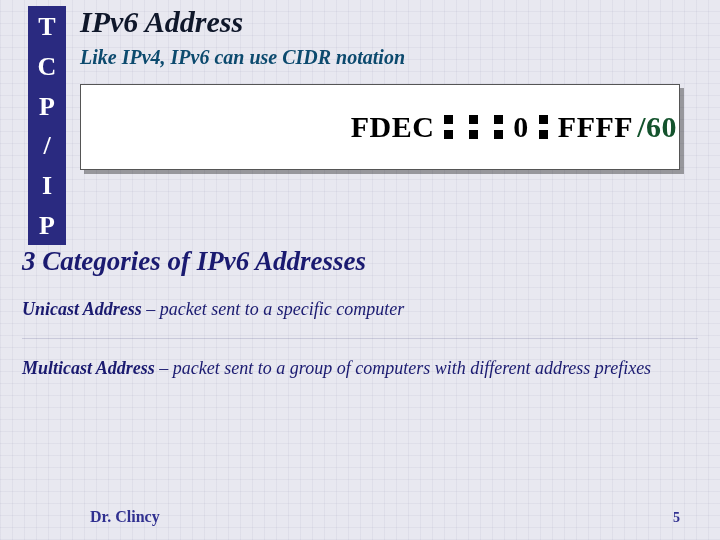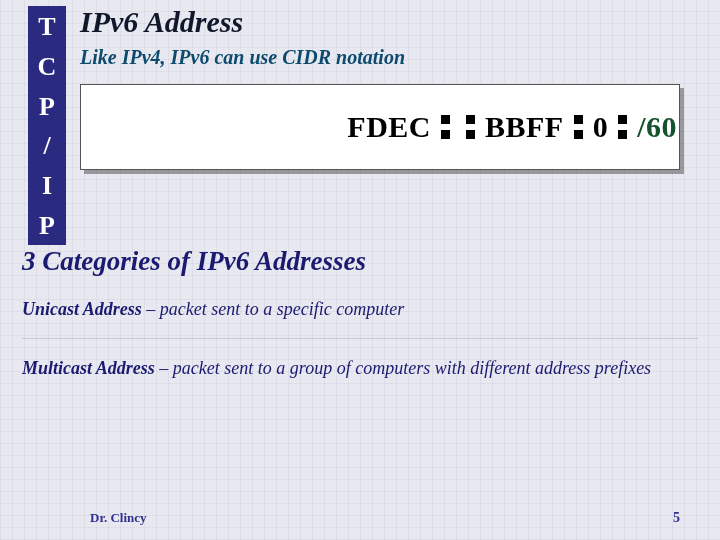--- a/index.html
+++ b/index.html
@@ -105,21 +105,21 @@
     margin-bottom: 18px;
     border-bottom: 1px solid rgba(26,26,96,0.15);
     padding-bottom: 17px;
   }
   .defs .row:last-child { border-bottom: none; }
   .defs .term { font-weight: bold; font-style: italic; }
   .footer-left {
     position: absolute;
     left: 90px;
     bottom: 14px;
-    font-size: 13px;
+    font-size: 16px;
     font-weight: bold;
     color: #303090;
   }
   .footer-right {
     position: absolute;
     right: 40px;
     bottom: 14px;
     font-size: 14px;
     font-weight: bold;
     color: #303090;
@@ -143,30 +143,30 @@
 <div class="addrbox">
   <span class="seg">FDEC</span>
   <span class="dots">
       <span class="sq"></span>
       <span class="sq"></span>
     </span>
   <span class="dots">
       <span class="sq"></span>
       <span class="sq"></span>
     </span>
-  <span class="seg">BBFF</span>
   <span class="dots">
       <span class="sq"></span>
       <span class="sq"></span>
     </span>
   <span class="seg">0</span>
   <span class="dots">
       <span class="sq"></span>
       <span class="sq"></span>
     </span>
+  <span class="seg">FFFF</span>
   <span class="seg suffix">/60</span>
 </div>
 
 <div class="heading2">3 Categories of IPv6 Addresses</div>
 
 <div class="defs">
   <div class="row">
     <span class="term">Unicast Address</span><span> – packet sent to a specific computer</span>
   </div>
   <div class="row">

